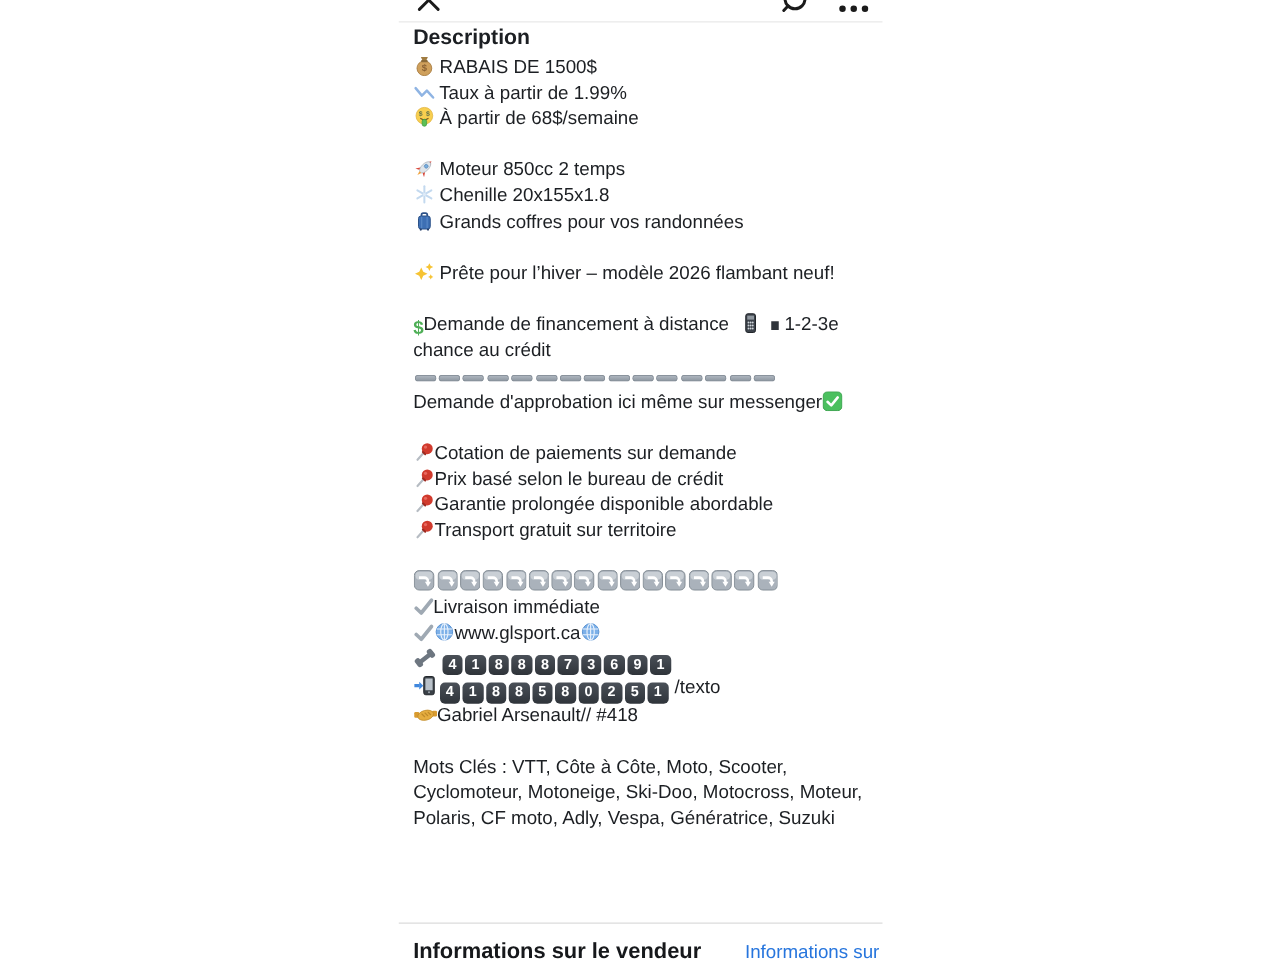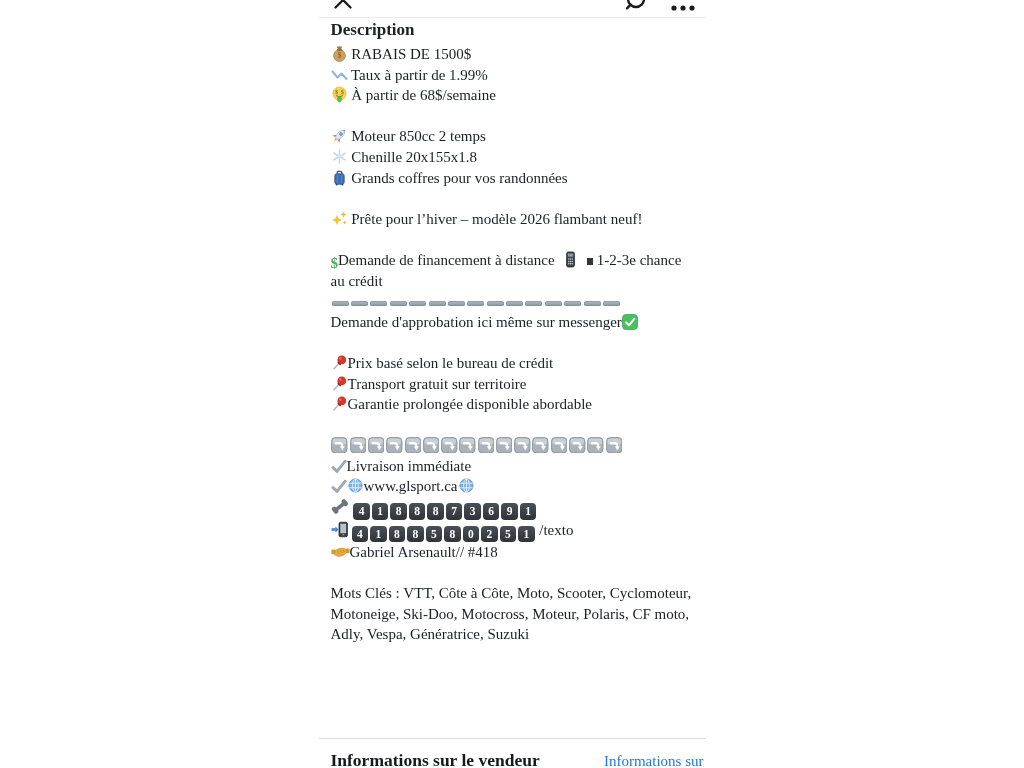--- a/index.html
+++ b/index.html
@@ -1,17 +1,17 @@
 <!DOCTYPE html>
 <html><head>
 <meta charset="utf-8">
 <style>
   html,body{margin:0;padding:0;background:#ffffff;width:1024px;height:768px;overflow:hidden;
     font-family:"Liberation Sans","DejaVu Sans",sans-serif;}
-  .phone-col{position:relative;width:387px;height:644px;margin:0 auto;background:#fff;font-family:Liberation Serif, serif;}
+  .phone-col{position:relative;width:387px;height:644px;margin:0 auto;background:#fff;}
   
   .topbar{position:absolute;left:0;top:0;width:100%;height:18px;}
   .tb-icon{position:absolute;display:block;}
   .tb-close{left:13px;top:-11px;}
   .tb-search{left:304px;top:-13px;}
   .tb-dots{left:352px;top:-2px;}
   .top-divider{position:absolute;left:0;top:17px;width:100%;height:1px;background:#e9e9e9;}
   
   .desc-heading{position:absolute;left:12px;top:20px;font-size:17px;font-weight:700;color:#1c1f23;}
   .desc-body{position:absolute;left:12px;right:12px;top:44px;font-size:15px;line-height:20.6px;color:#1c1f23;}
@@ -129,33 +129,39 @@
       <div class="line">Demande d'approbation ici même sur messenger<span class="icon"><svg width="16" height="16" viewBox="0 0 16 16">
             <rect x="0.5" y="0.5" width="15" height="15" rx="3.4" fill="#4bc05f" stroke="#3da450" stroke-width="0.8"></rect>
             <path d="M4 8.4 L7 11.3 L12.2 4.9" stroke="#fff" stroke-width="2" fill="none" stroke-linecap="round" stroke-linejoin="round"></path>
           </svg></span></div>
       <div class="line"></div>
       <div class="line"><span class="icon"><svg width="17" height="17" viewBox="0 0 17 17">
             <line x1="8" y1="9.2" x2="3" y2="14.8" stroke="#b6bcc3" stroke-width="1.7" stroke-linecap="round"></line>
             <circle cx="10.8" cy="5.9" r="4.4" fill="#d03a2d"></circle>
             <circle cx="9.4" cy="4.6" r="1.3" fill="#e8695f"></circle>
             <path d="M7.3 8.6 L9.2 10.4" stroke="#9c2a20" stroke-width="1.6" stroke-linecap="round"></path>
+          </svg></span>Cotation de paiements sur demande</div>
+      <div class="line"><span class="icon"><svg width="17" height="17" viewBox="0 0 17 17">
+            <line x1="8" y1="9.2" x2="3" y2="14.8" stroke="#b6bcc3" stroke-width="1.7" stroke-linecap="round"></line>
+            <circle cx="10.8" cy="5.9" r="4.4" fill="#d03a2d"></circle>
+            <circle cx="9.4" cy="4.6" r="1.3" fill="#e8695f"></circle>
+            <path d="M7.3 8.6 L9.2 10.4" stroke="#9c2a20" stroke-width="1.6" stroke-linecap="round"></path>
           </svg></span>Prix basé selon le bureau de crédit</div>
       <div class="line"><span class="icon"><svg width="17" height="17" viewBox="0 0 17 17">
             <line x1="8" y1="9.2" x2="3" y2="14.8" stroke="#b6bcc3" stroke-width="1.7" stroke-linecap="round"></line>
             <circle cx="10.8" cy="5.9" r="4.4" fill="#d03a2d"></circle>
             <circle cx="9.4" cy="4.6" r="1.3" fill="#e8695f"></circle>
             <path d="M7.3 8.6 L9.2 10.4" stroke="#9c2a20" stroke-width="1.6" stroke-linecap="round"></path>
+          </svg></span>Garantie prolongée disponible abordable</div>
+      <div class="line"><span class="icon"><svg width="17" height="17" viewBox="0 0 17 17">
+            <line x1="8" y1="9.2" x2="3" y2="14.8" stroke="#b6bcc3" stroke-width="1.7" stroke-linecap="round"></line>
+            <circle cx="10.8" cy="5.9" r="4.4" fill="#d03a2d"></circle>
+            <circle cx="9.4" cy="4.6" r="1.3" fill="#e8695f"></circle>
+            <path d="M7.3 8.6 L9.2 10.4" stroke="#9c2a20" stroke-width="1.6" stroke-linecap="round"></path>
           </svg></span>Transport gratuit sur territoire</div>
-      <div class="line"><span class="icon"><svg width="17" height="17" viewBox="0 0 17 17">
-            <line x1="8" y1="9.2" x2="3" y2="14.8" stroke="#b6bcc3" stroke-width="1.7" stroke-linecap="round"></line>
-            <circle cx="10.8" cy="5.9" r="4.4" fill="#d03a2d"></circle>
-            <circle cx="9.4" cy="4.6" r="1.3" fill="#e8695f"></circle>
-            <path d="M7.3 8.6 L9.2 10.4" stroke="#9c2a20" stroke-width="1.6" stroke-linecap="round"></path>
-          </svg></span>Garantie prolongée disponible abordable</div>
       <div class="line"></div>
       <div class="line"><span class="icon"><svg width="16.5" height="16.5" viewBox="0 0 17 17" style="margin:0 0.9px;">
             <rect x="0.5" y="0.5" width="16" height="16" rx="4" fill="#aab2bb" stroke="#838c95" stroke-width="0.8"></rect>
             <rect x="1.5" y="1.5" width="14" height="6.5" rx="3" fill="#c9cfd5"></rect>
             <path d="M4.3 6.3 h4.4 a3 3 0 0 1 3 3 v0.8" stroke="#fff" stroke-width="2.1" fill="none"></path>
             <polygon points="9.2,9.6 14.2,9.6 11.7,13.9" fill="#fff"></polygon>
           </svg></span><span class="icon"><svg width="16.5" height="16.5" viewBox="0 0 17 17" style="margin:0 0.9px;">
             <rect x="0.5" y="0.5" width="16" height="16" rx="4" fill="#aab2bb" stroke="#838c95" stroke-width="0.8"></rect>
             <rect x="1.5" y="1.5" width="14" height="6.5" rx="3" fill="#c9cfd5"></rect>
             <path d="M4.3 6.3 h4.4 a3 3 0 0 1 3 3 v0.8" stroke="#fff" stroke-width="2.1" fill="none"></path>

